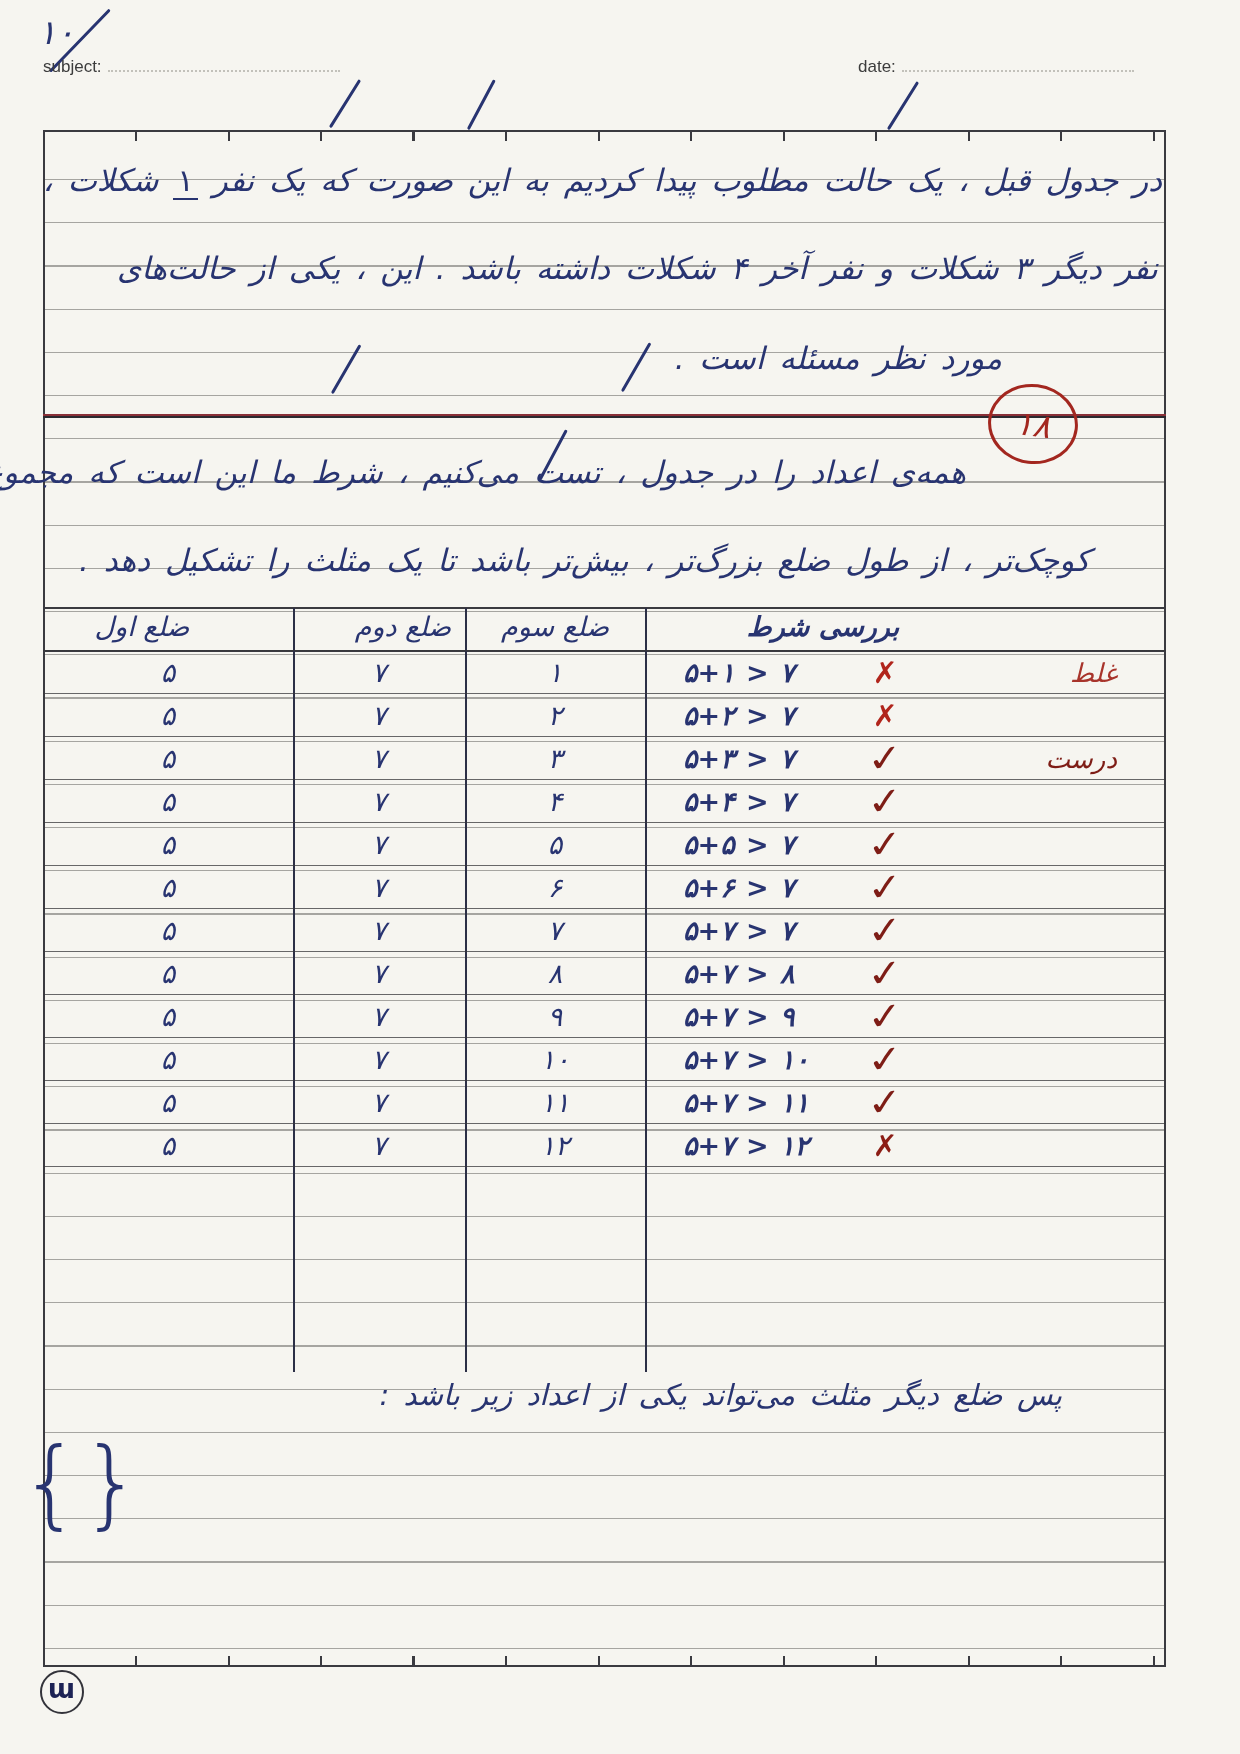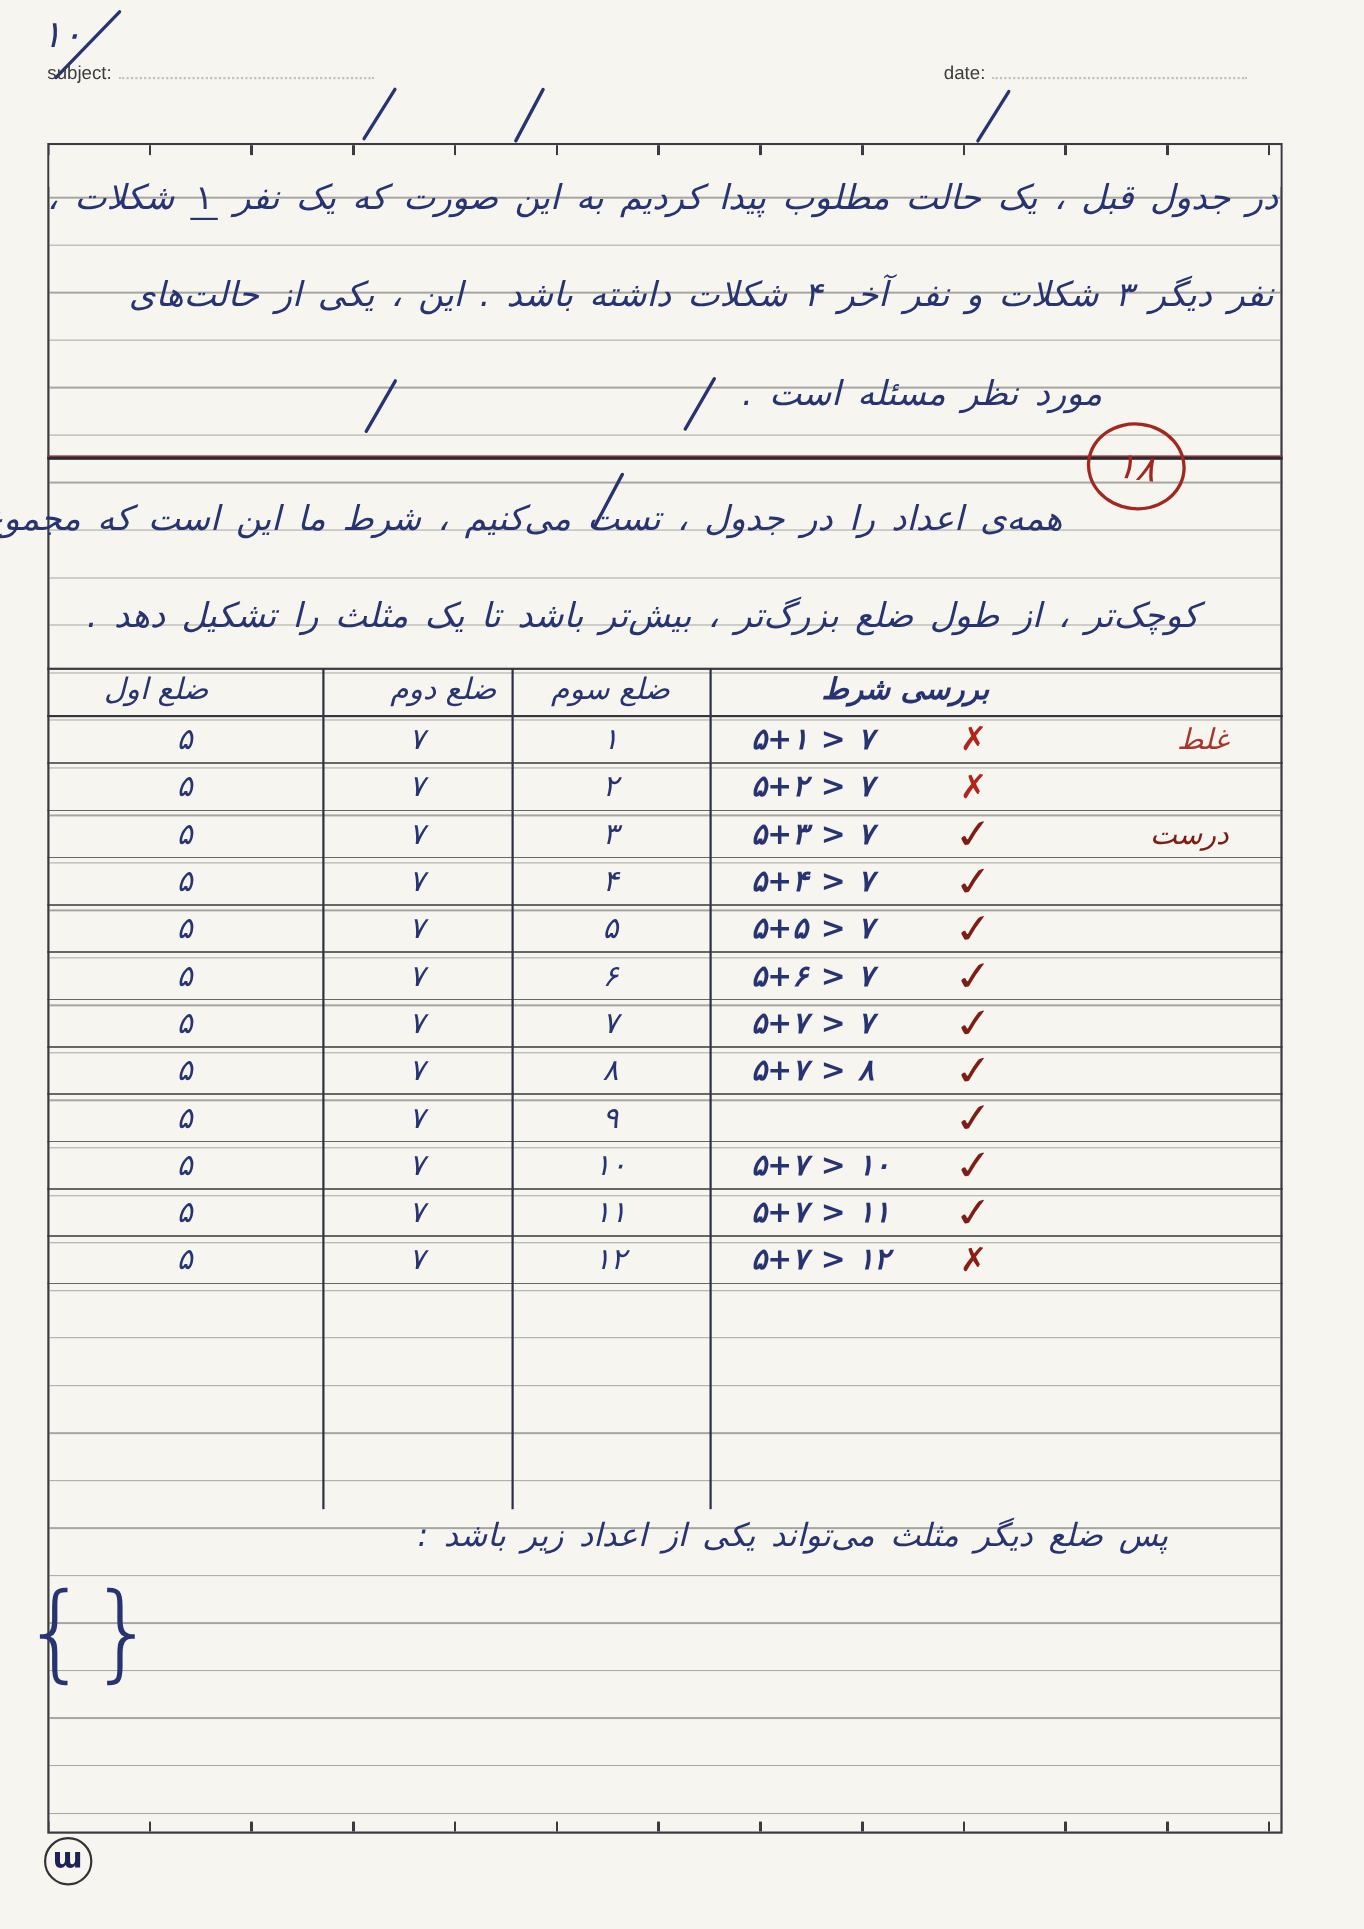--- a/index.html
+++ b/index.html
@@ -221,20 +221,21 @@
     <span class="cell c2 fa">۷</span>
     <span class="cell c3 fa">۸</span>
     <span class="cell eq fa ltr">۵+۷ &gt; ۸</span>
     <span class="cell mark check" style="color: rgb(126, 29, 22);">✓</span>
     <span class="cell note fa"></span>
   </div>
     <div class="trow" style="top: 995px;">
     <span class="cell c1 fa">۵</span>
     <span class="cell c2 fa">۷</span>
     <span class="cell c3 fa">۹</span>
+    <span class="cell eq fa ltr">۵+۷ &gt; ۹</span>
     <span class="cell mark check" style="color: rgb(126, 29, 22);">✓</span>
     <span class="cell note fa"></span>
   </div>
     <div class="trow" style="top: 1038px;">
     <span class="cell c1 fa">۵</span>
     <span class="cell c2 fa">۷</span>
     <span class="cell c3 fa">۱۰</span>
     <span class="cell eq fa ltr">۵+۷ &gt; ۱۰</span>
     <span class="cell mark check" style="color: rgb(126, 29, 22);">✓</span>
     <span class="cell note fa"></span>

